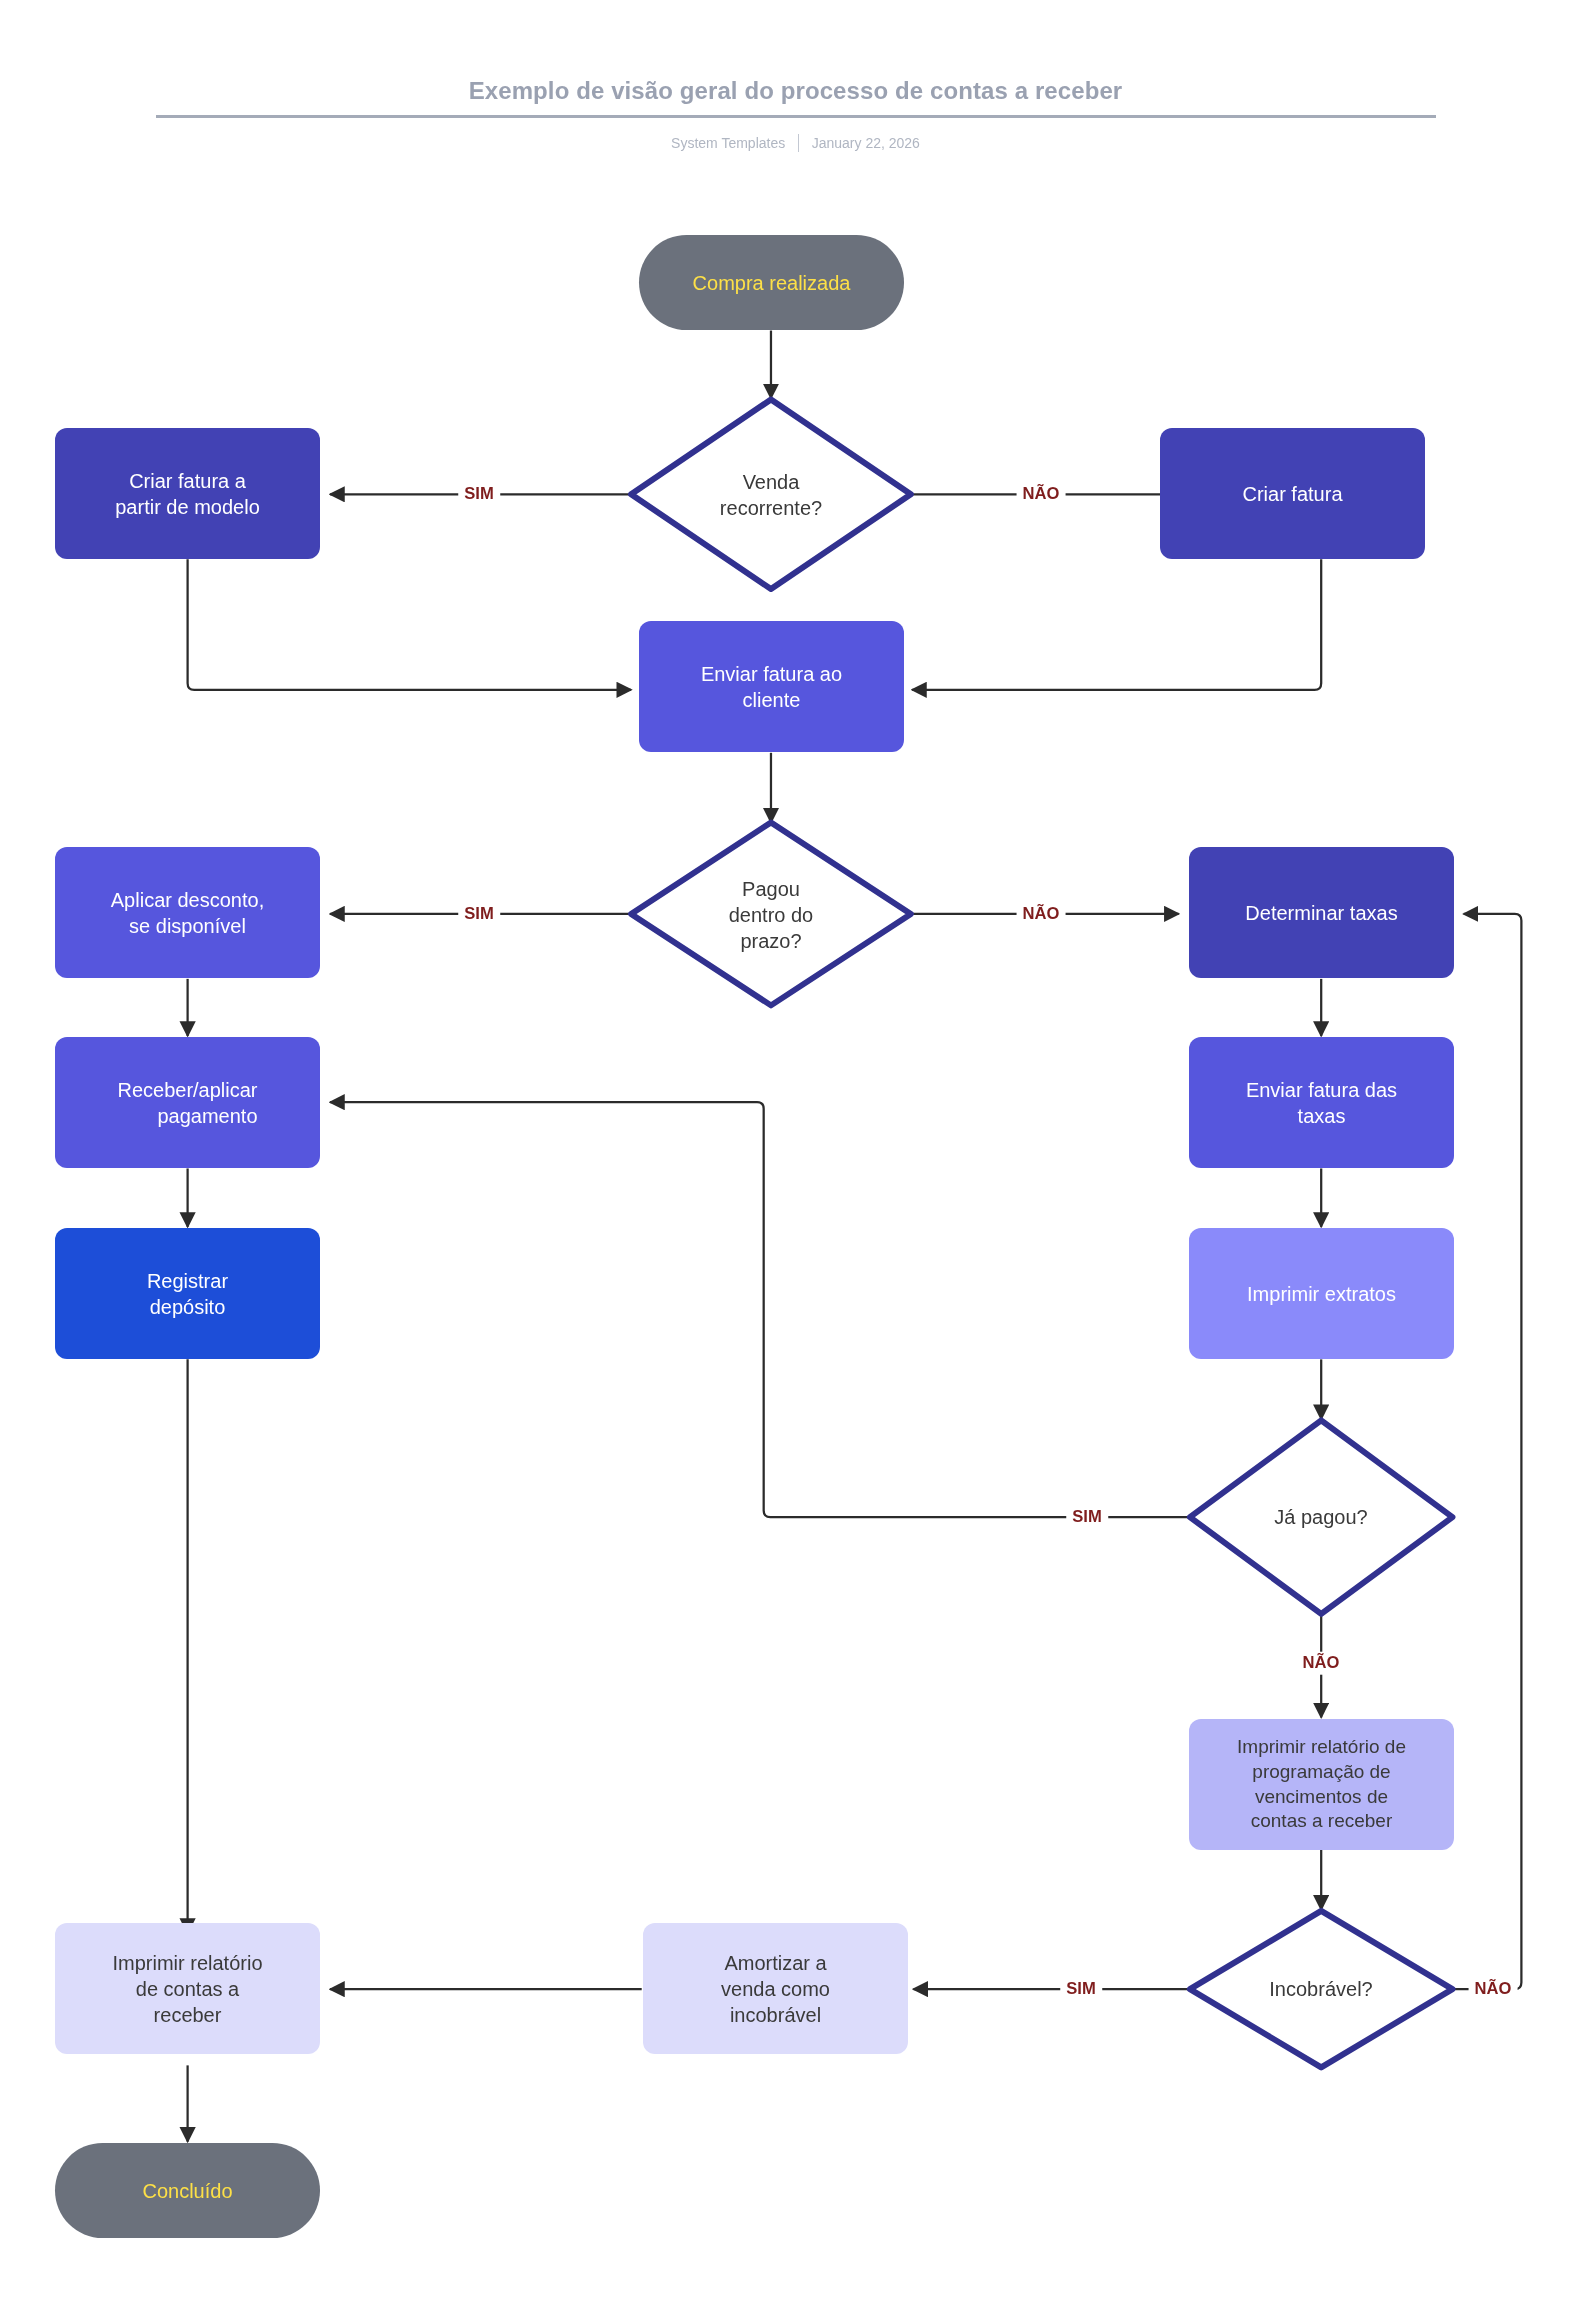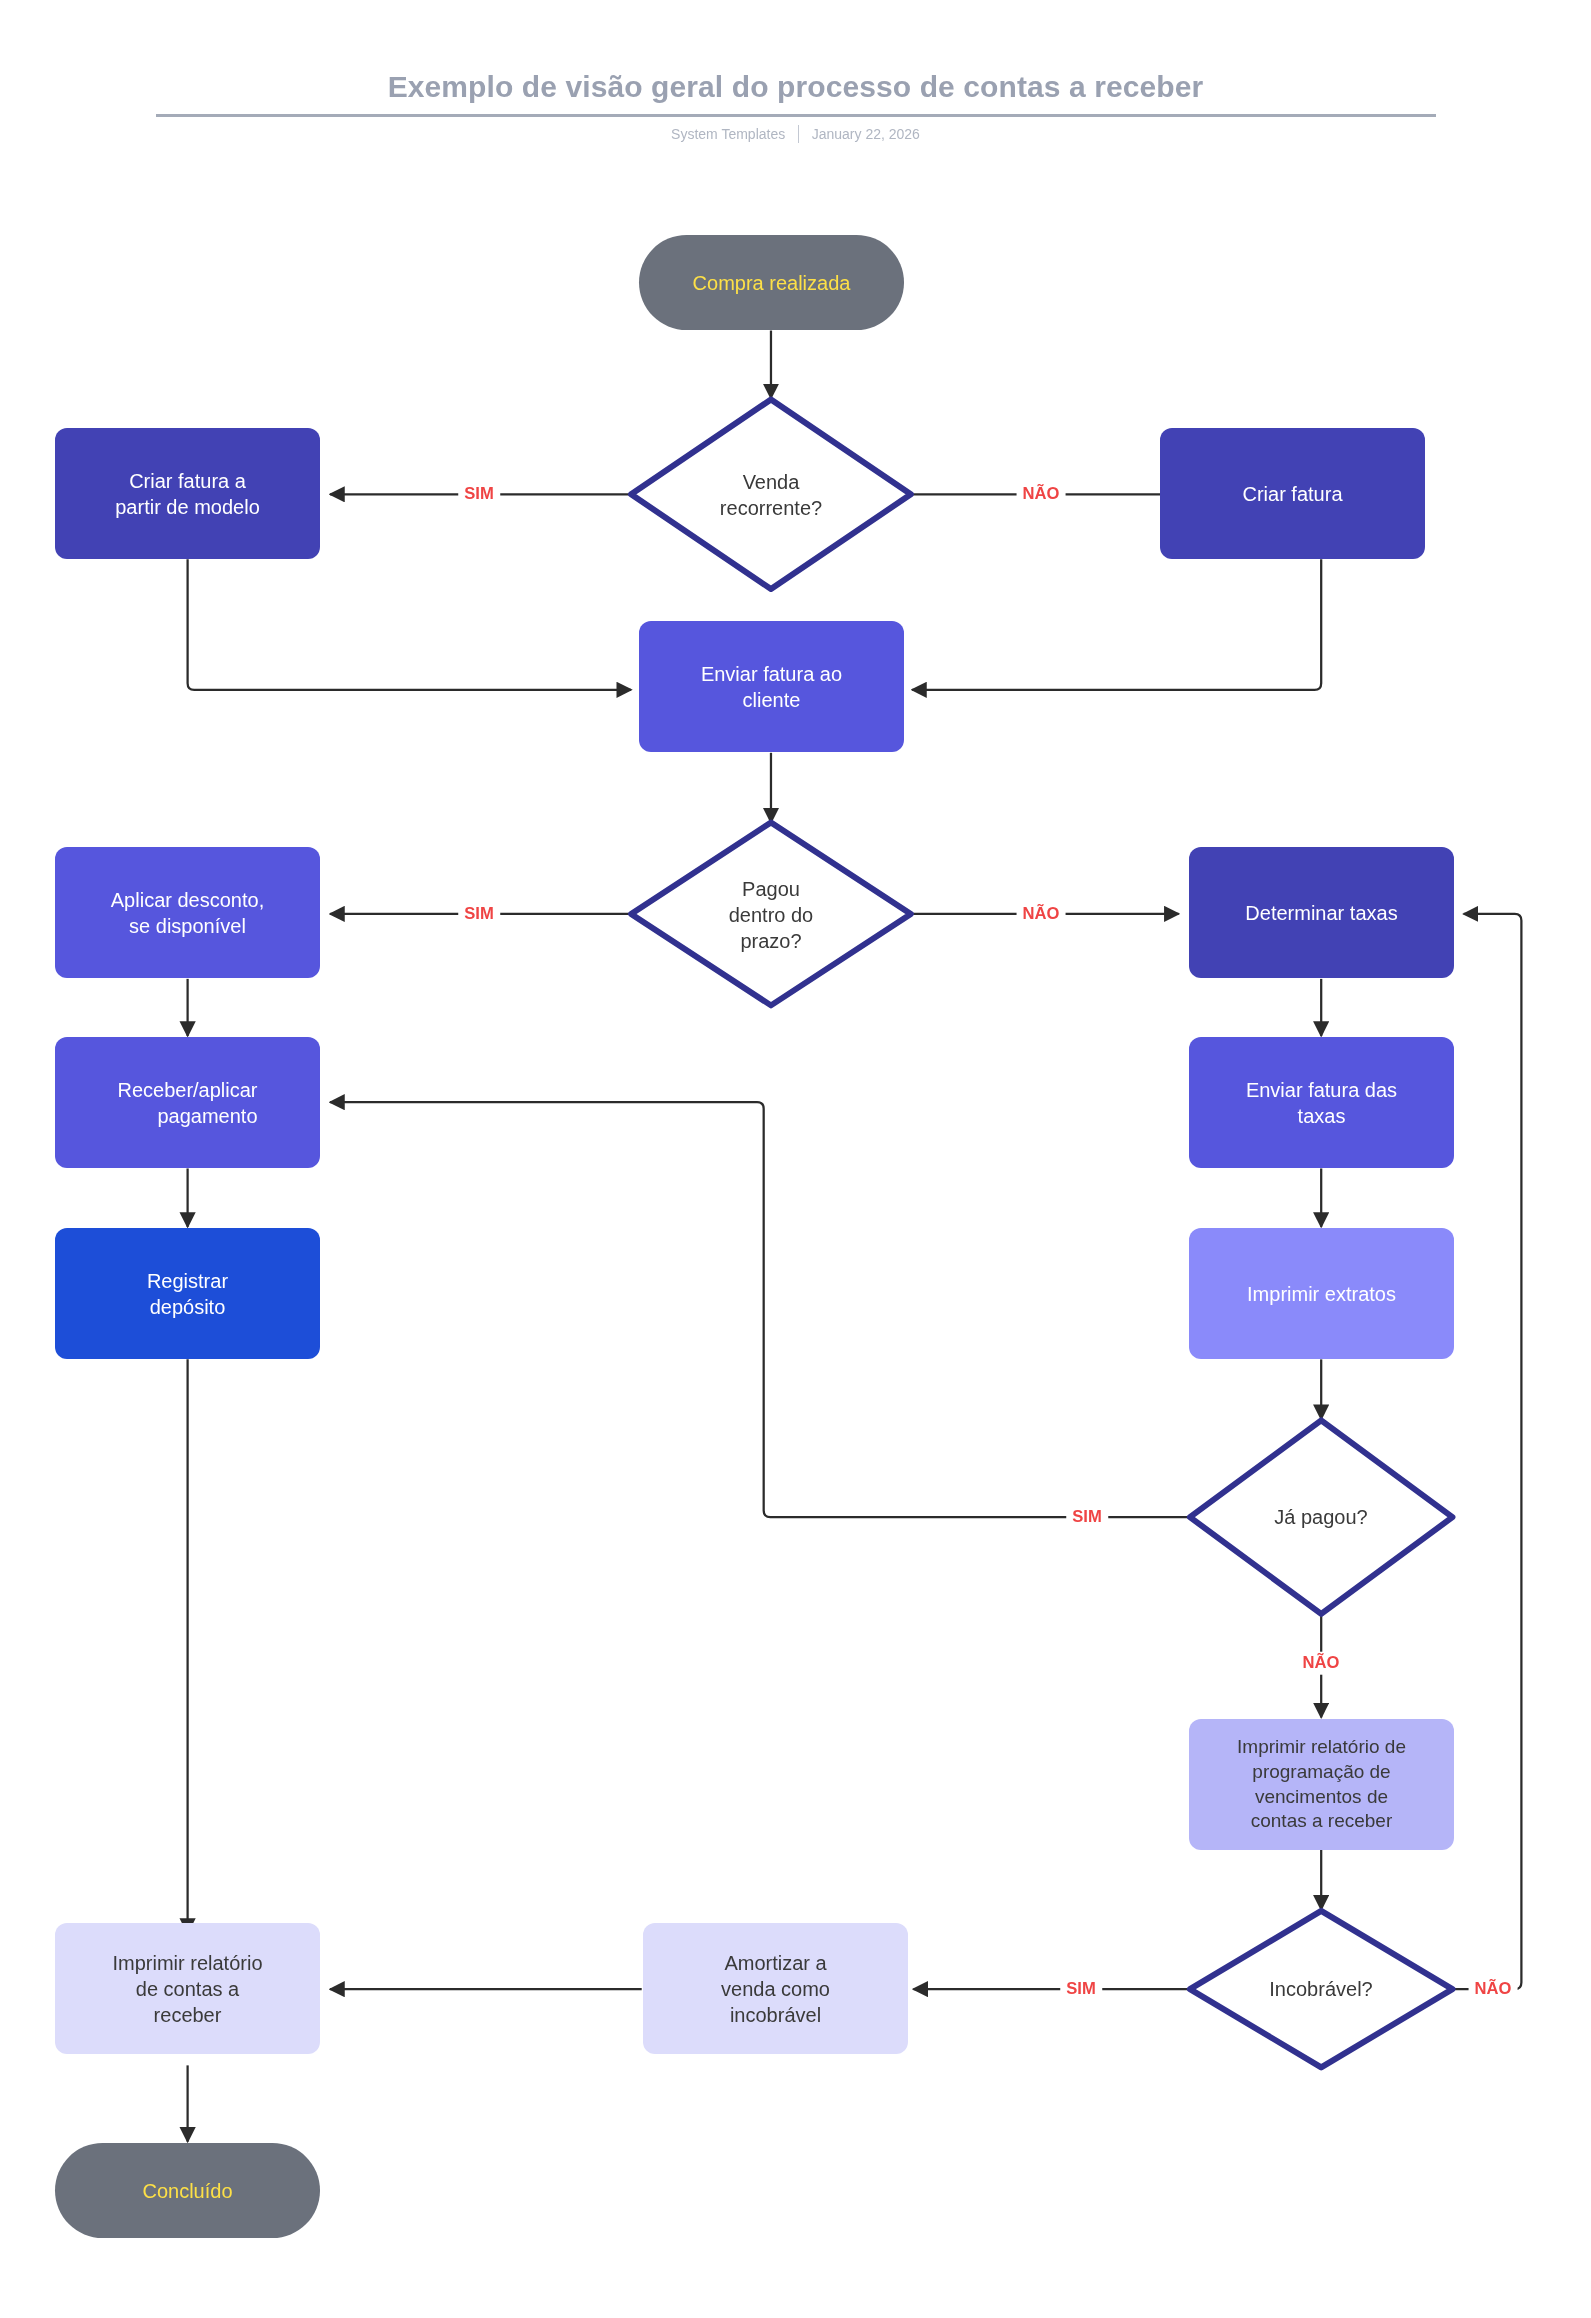--- a/index.html
+++ b/index.html
@@ -1,39 +1,39 @@
 <!DOCTYPE html>
 <html style="font-size:10.6px"><head>
 <meta charset="utf-8">
 <style>
   html,body{margin:0;padding:0;background:#ffffff;}
   body{width:1591px;height:2319px;font-family:"Liberation Sans",sans-serif;overflow:hidden;}
   #stage{position:relative;width:1591px;height:2319px;background:#fff;}
 
   
   .hdr{position:absolute;left:0;top:0;width:1591px;text-align:center;}
-  .hdr-title{font-size:30px;font-weight:bold;color:#9aa1b1;letter-spacing:0.1px;
-             padding:0 0 9.3px 0;margin:8px auto;width:1280px;
+  .hdr-title{font-size:24px;font-weight:bold;color:#9aa1b1;letter-spacing:0.1px;
+             padding:0 0 9.3px 0;margin:16px auto;width:1280px;
              border-bottom:3.3px solid #a4abb8;line-height:1.2;}
   .hdr-sub{margin-top:7px;font-size:14px;color:#b0b6c2;display:flex;
            justify-content:center;align-items:center;gap:12.6px;}
   .hdr-div{display:inline-block;width:1.3px;height:18px;background:#c3c8d2;}
 
   
   svg.wires{position:absolute;left:0;top:0;width:1591px;height:2319px;pointer-events:none;}
   .lnk{fill:none;stroke:#2b2b2b;stroke-width:3.4;}
   .dmd{fill:#ffffff;stroke:#31318f;stroke-width:9;stroke-linejoin:round;}
 
   
   .node{position:absolute;box-sizing:border-box;display:flex;align-items:center;
         justify-content:center;text-align:center;line-height:1.30;}
   .nd-txt{display:block;padding:0 10.6px;}
   .term{border-radius:662px;background:#6b717c;color:#fde047;font-size:20px;}
   .proc{border-radius:12px;font-size:20px;}
-  .lbl{position:absolute;font-size:16.6px;font-weight:bold;color:#ef4444;
+  .lbl{position:absolute;font-size:16.6px;font-weight:bold;color:#7f1d1d;
        background:#ffffff;padding:1.3px 6px;text-align:center;white-space:nowrap;
        transform:translate(-50%,-50%);}
   .dmd-txt{position:absolute;display:flex;align-items:center;justify-content:center;
            text-align:center;font-size:20px;color:#3a3a3a;line-height:1.30;
            transform:translate(-50%,-50%);}
 </style>
 </head>
 <body>
 
 <div id="stage">

